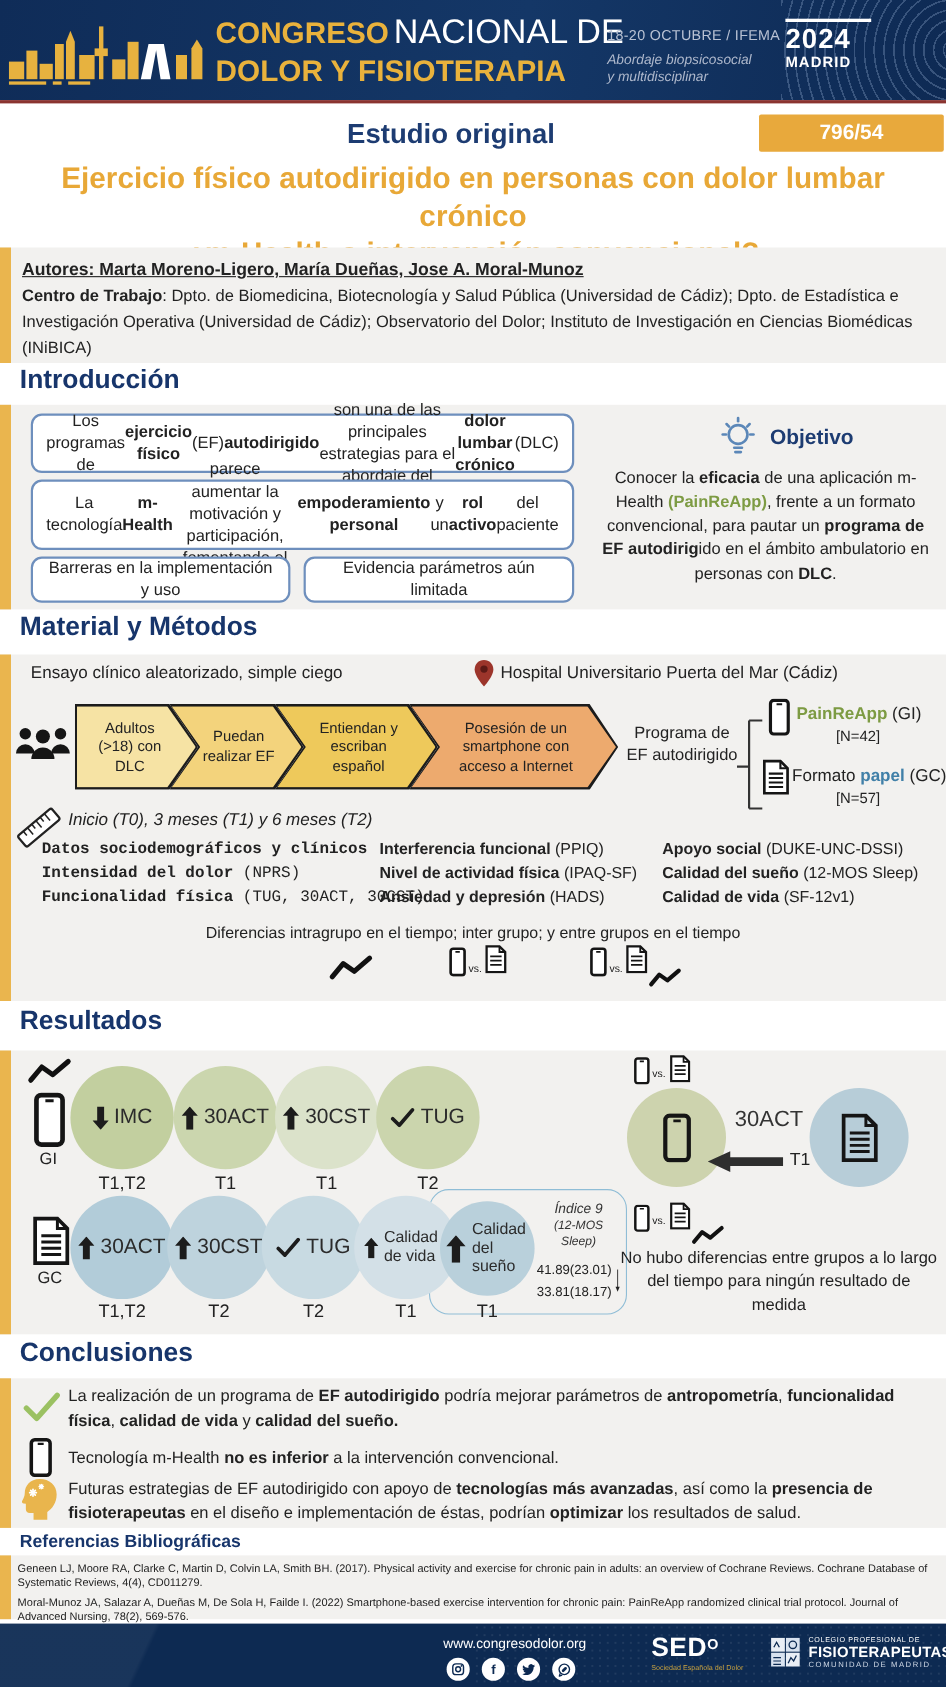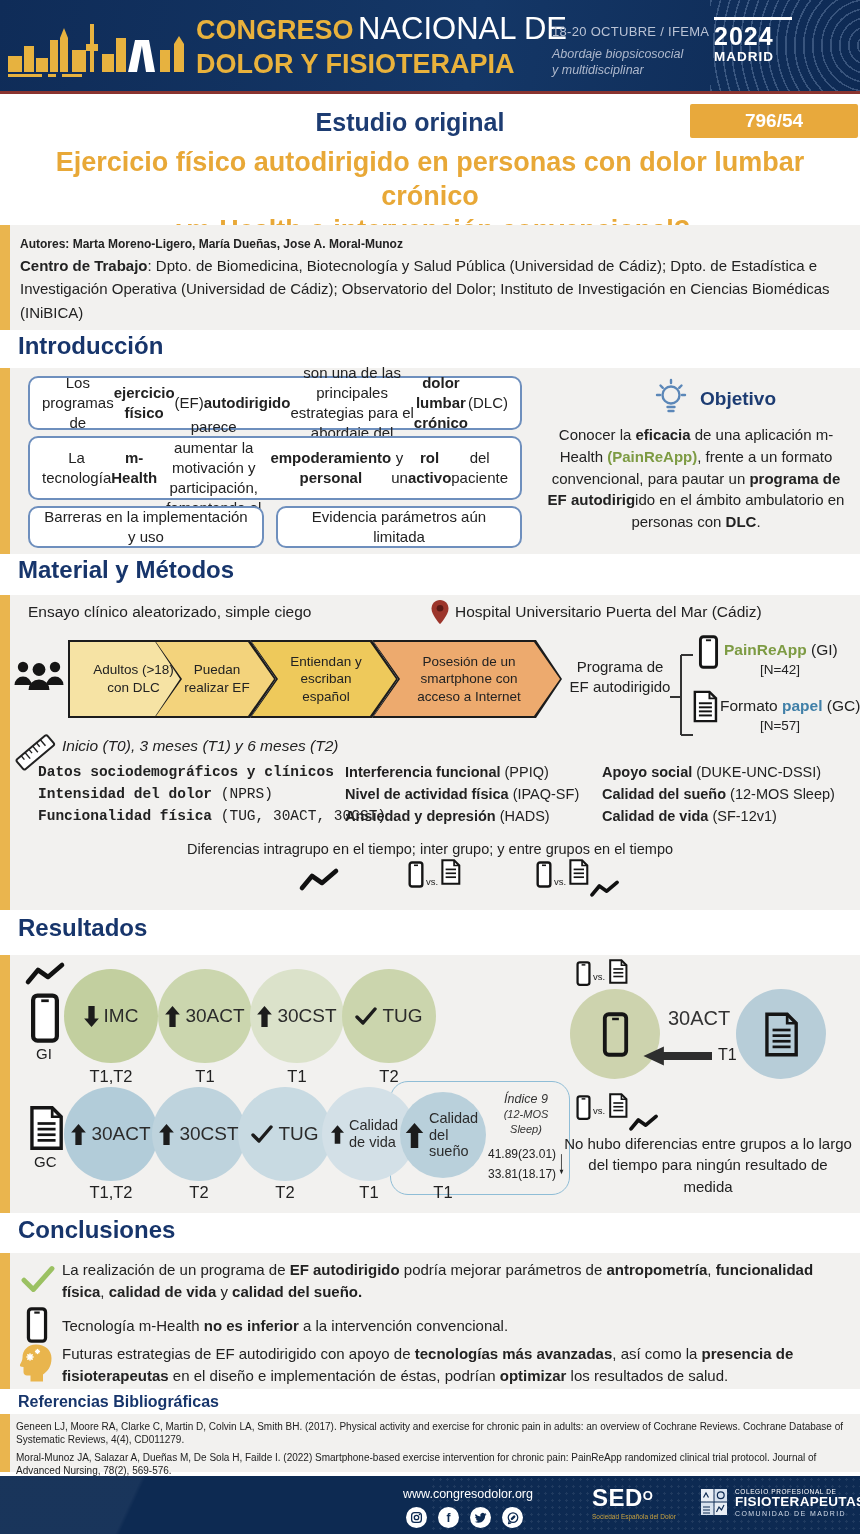--- a/index.html
+++ b/index.html
@@ -32,21 +32,21 @@
   .gblock{position:absolute;left:0;width:860px;background:#f2f1ef;}
   .goldbar{position:absolute;left:0;top:0;bottom:0;width:10px;background:#eab54e;}
   .h2{position:absolute;left:18px;color:#17356b;font-weight:bold;font-size:24px;}
   .h3{position:absolute;left:18px;color:#17356b;font-weight:bold;font-size:16px;}
   .seg-b{font-weight:bold;}
   .seg-g{font-weight:bold;color:#7d9b43;}
   .seg-bl{font-weight:bold;color:#4180a8;}
   .seg-i{font-style:italic;}
   
   .authors{padding:12px 18px 0 20px;}
-  .authors .l1{font-size:12px;font-weight:bold;margin-bottom:3px;}
+  .authors .l1{font-size:16px;font-weight:bold;margin-bottom:3px;text-decoration:underline;}
   .authors .l2{font-size:15px;line-height:1.55;}
   
   .ibox{position:absolute;background:#fff;border:2.5px solid #6e8fbd;border-radius:10px;
     display:flex;align-items:center;justify-content:center;text-align:center;
     font-size:15px;line-height:1.35;padding:2px 12px;box-sizing:border-box;}
   .obj-title{position:absolute;color:#1d3c72;font-weight:bold;font-size:19px;}
   .obj-text{position:absolute;text-align:center;font-size:15px;line-height:1.45;}
   
   .mtext{position:absolute;font-size:15.5px;}
   .chev{position:absolute;top:45px;height:78px;}
@@ -220,21 +220,21 @@
       <g fill="#151515">
         <circle cx="11" cy="10" r="5.2"></circle>
           <path d="M2.5 28 a8.5 8.5 0 0 1 17 0 z"></path>
         <circle cx="43" cy="10" r="5.2"></circle>
           <path d="M34.5 28 a8.5 8.5 0 0 1 17 0 z"></path>
         <circle cx="27" cy="12.5" r="6.4"></circle>
           <path d="M16.5 33 a10.5 10.5 0 0 1 21 0 z"></path>
       </g>
     </svg>
 
-    <div class="chev first" style="left:68px;width:112px;padding-left:31px;--c:#f6e3a4;">
+    <div class="chev first" style="left:68px;width:112px;--c:#f6e3a4;">
       <div class="chev-bg"></div>
         <div class="chev-fg" style="--c:#f6e3a4;"></div>
       <div class="chev-txt">Adultos (&gt;18) con DLC</div>
     </div>
     <div class="chev" style="left:154px;width:122px;">
       <div class="chev-bg"></div>
         <div class="chev-fg" style="--c:#f3d37c;"></div>
       <div class="chev-txt">Puedan realizar EF</div>
     </div>
     <div class="chev" style="left:250px;width:148px;">

